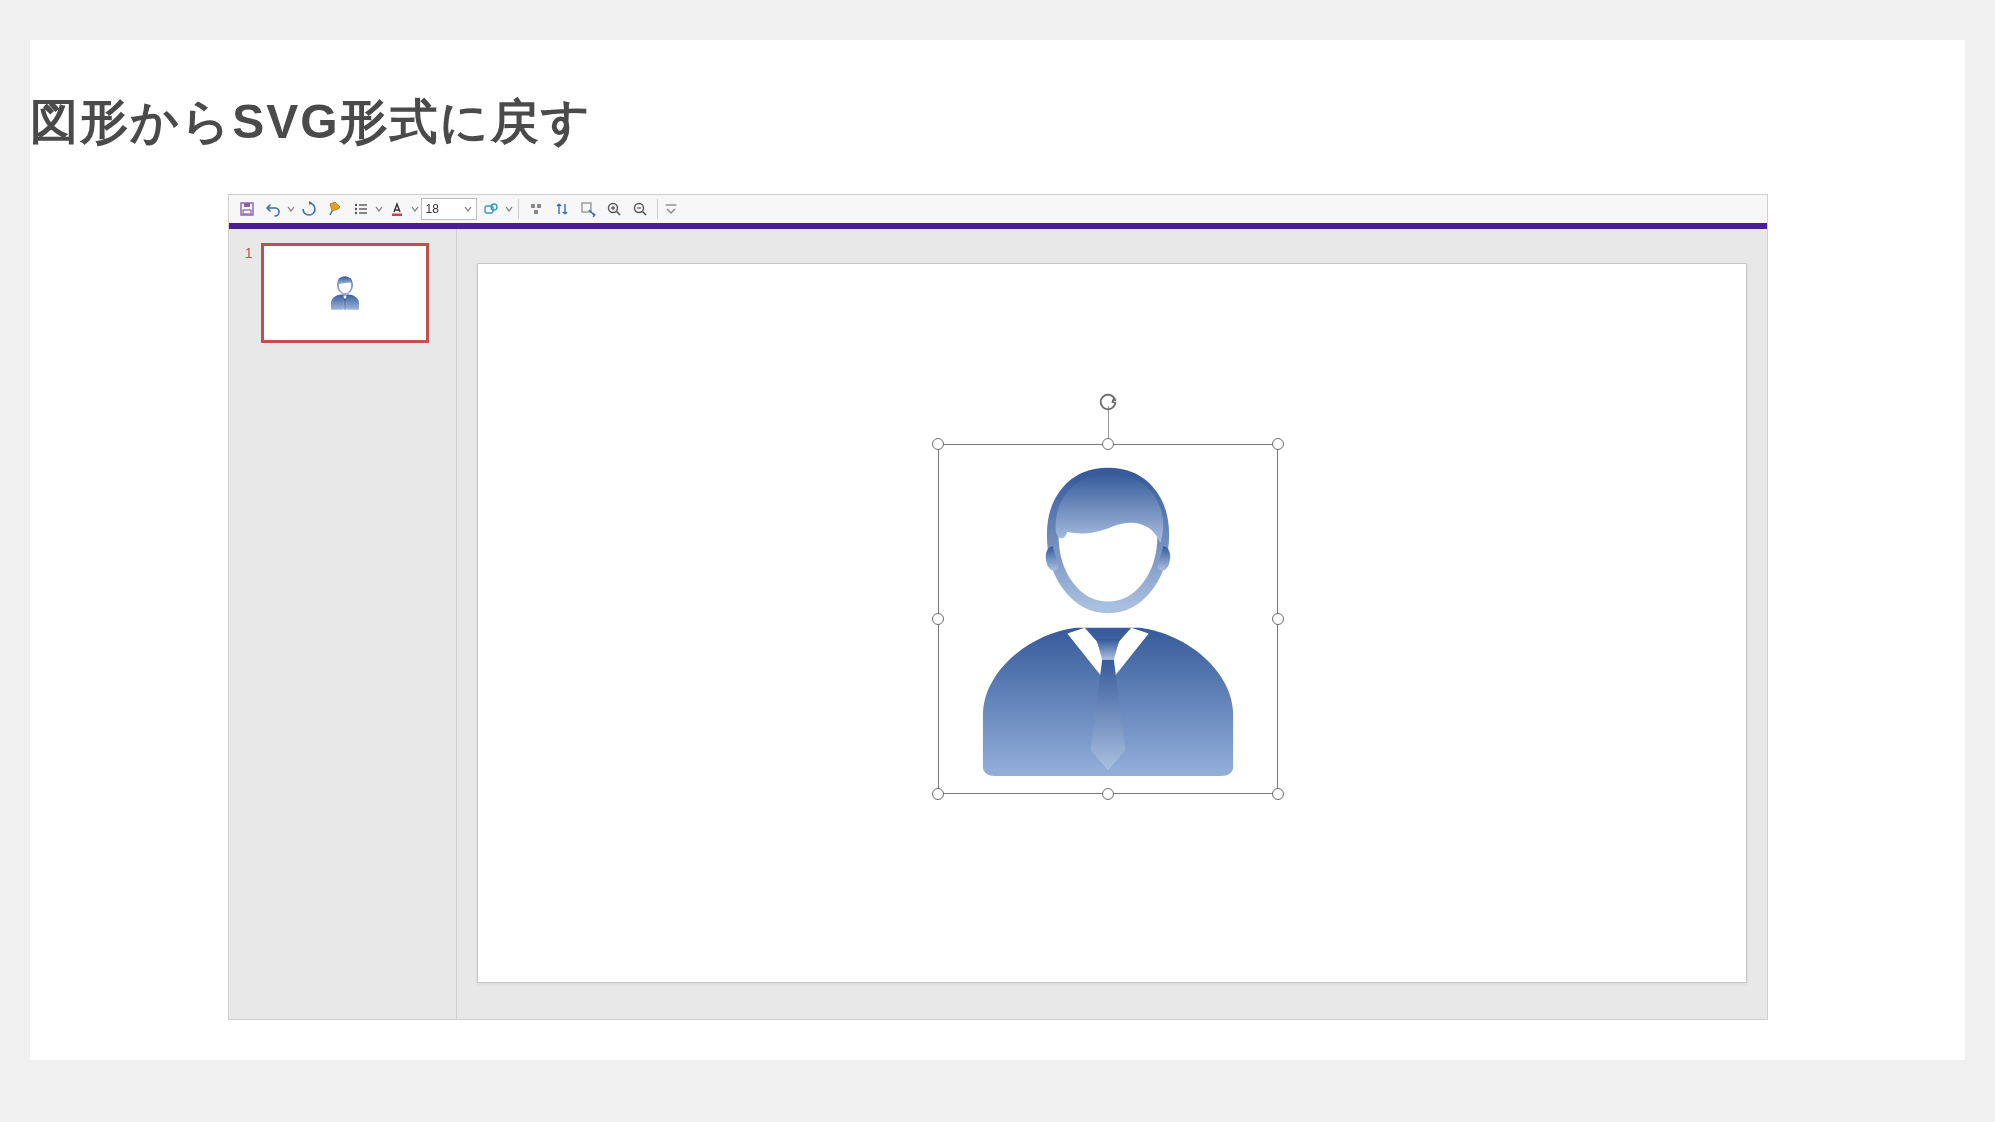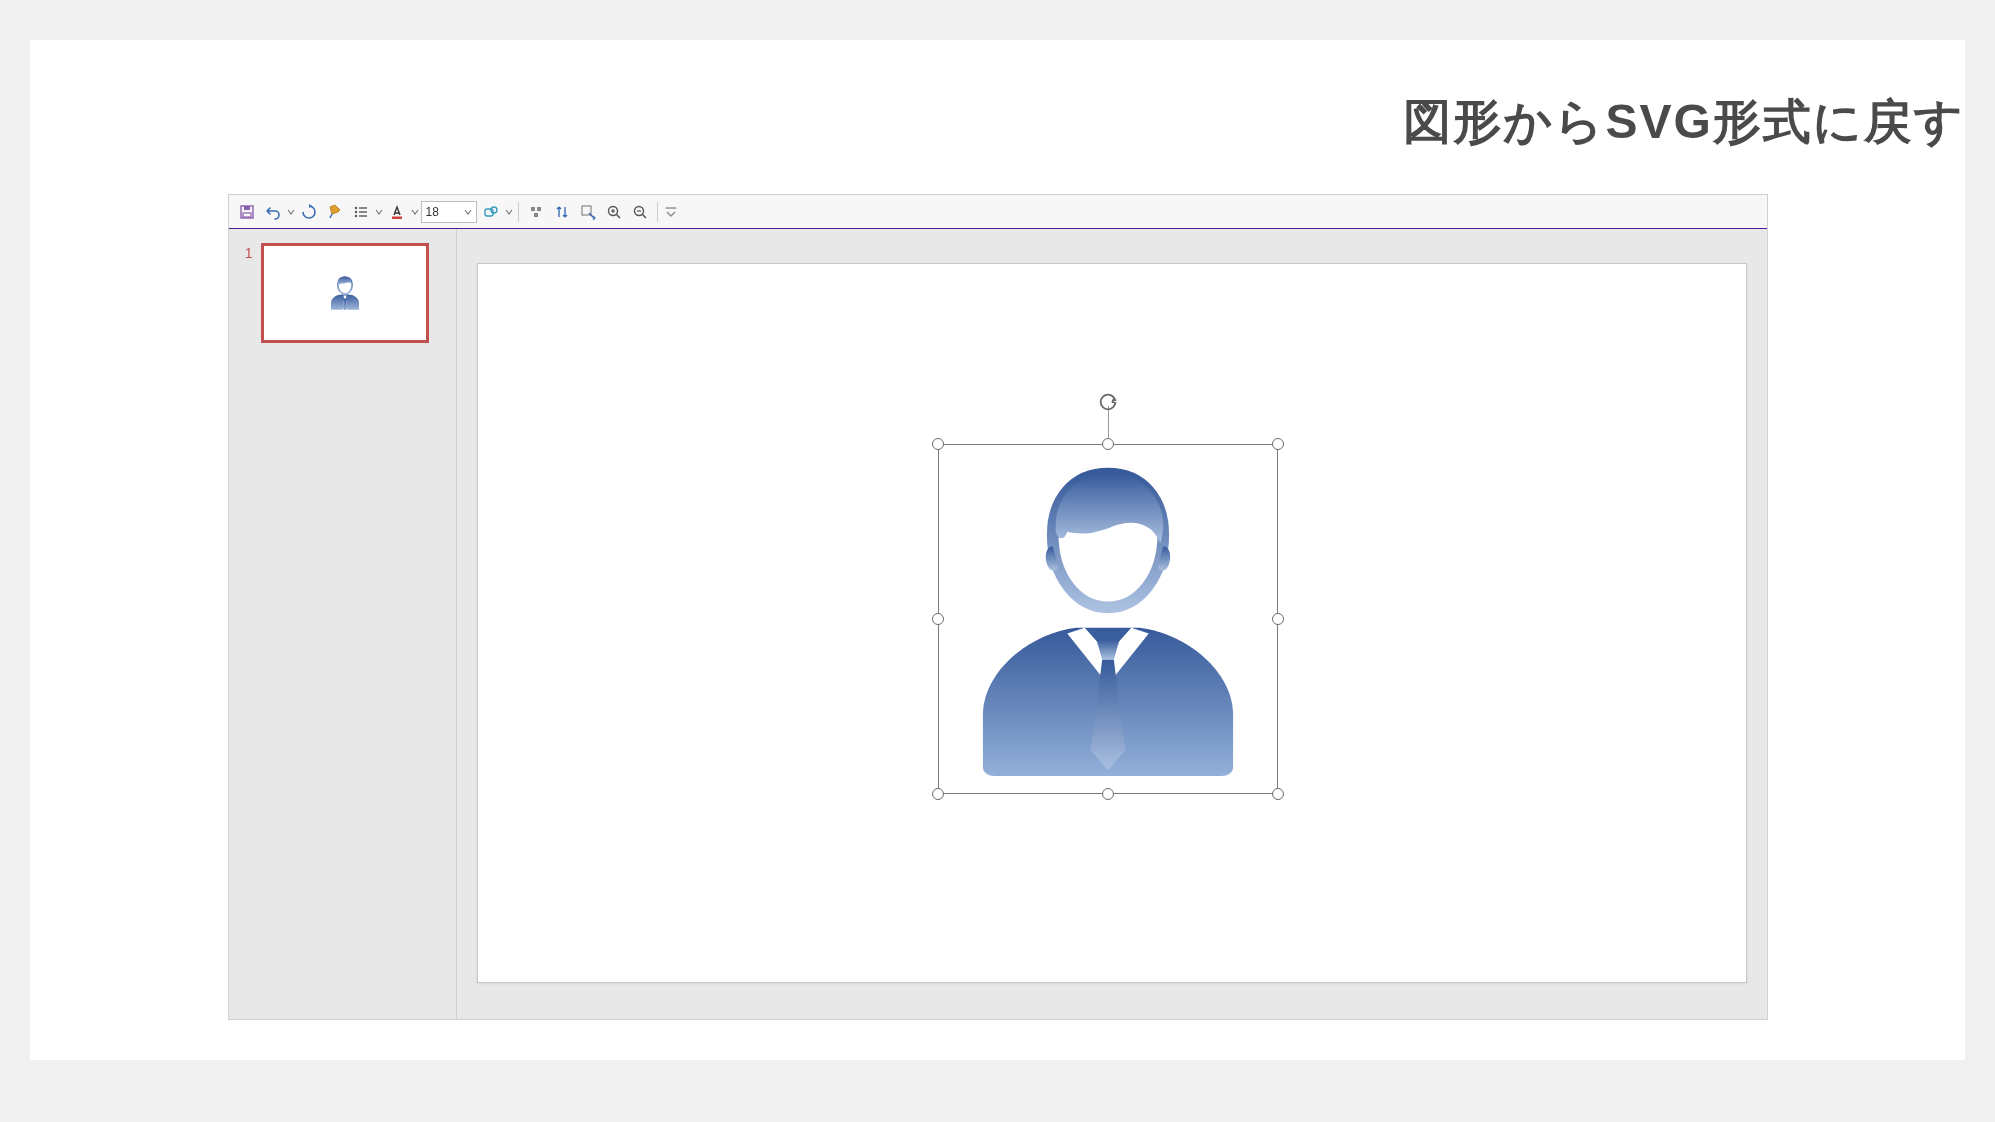--- a/index.html
+++ b/index.html
@@ -12,39 +12,39 @@
     justify-content: center;
   }
   .outer-card {
     margin: 40px 30px;
     background: #ffffff;
     width: 1935px;
     max-width: calc(100% - 60px);
     padding: 50px 0 40px 0;
   }
   .page-title {
-    text-align: right;
+    text-align: left;
     font-size: 48px;
     font-weight: 700;
     color: #4a4a4a;
     letter-spacing: 2px;
     margin-bottom: 40px;
   }
   .app-window {
     margin: 0 auto;
     width: 1540px;
     max-width: 92%;
     background: #e8e8e8;
     border: 1px solid #d0d0d0;
   }
   
   .toolbar {
     height: 34px;
     background: #f7f7f7;
-    border-bottom: 1px solid #4c1d95;
+    border-bottom: 6px solid #4c1d95;
     display: flex;
     align-items: center;
     padding: 0 6px;
     gap: 2px;
   }
   .tb-btn {
     width: 24px; height: 24px;
     display: flex; align-items: center; justify-content: center;
     border-radius: 3px;
     color: #555;

